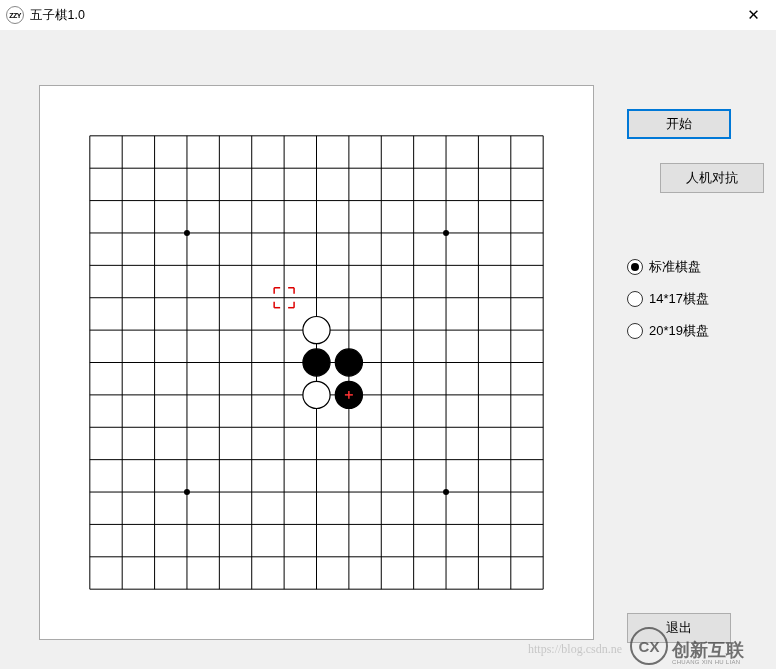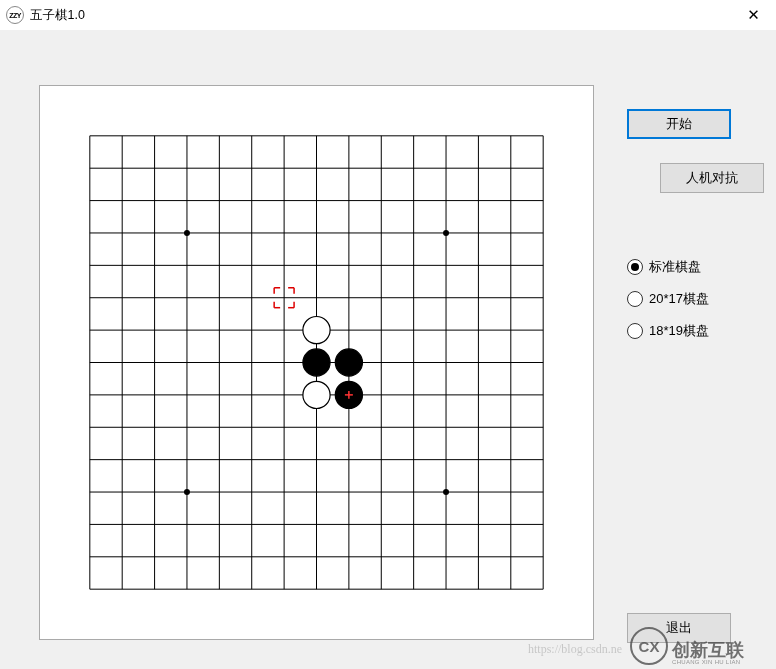--- a/index.html
+++ b/index.html
@@ -248,25 +248,25 @@
       <button class="btn primary btn-start">开始</button>
       <button class="btn btn-mode">人机对抗</button>
 
       <div class="radios" id="radios">
           <div class="radio-row">
             <span class="radio-dot checked"></span>
             <span>标准棋盘</span>
           </div>
           <div class="radio-row">
             <span class="radio-dot"></span>
-            <span>20*17棋盘</span>
+            <span>14*17棋盘</span>
           </div>
           <div class="radio-row">
             <span class="radio-dot"></span>
-            <span>18*19棋盘</span>
+            <span>20*19棋盘</span>
           </div>
         </div>
 
       <button class="btn btn-exit">退出</button>
     </div>
 
     <div class="wm-text">https://blog.csdn.ne</div>
     <div class="wm-logo">
       <div class="cx">CX</div>
       <div class="txt">

